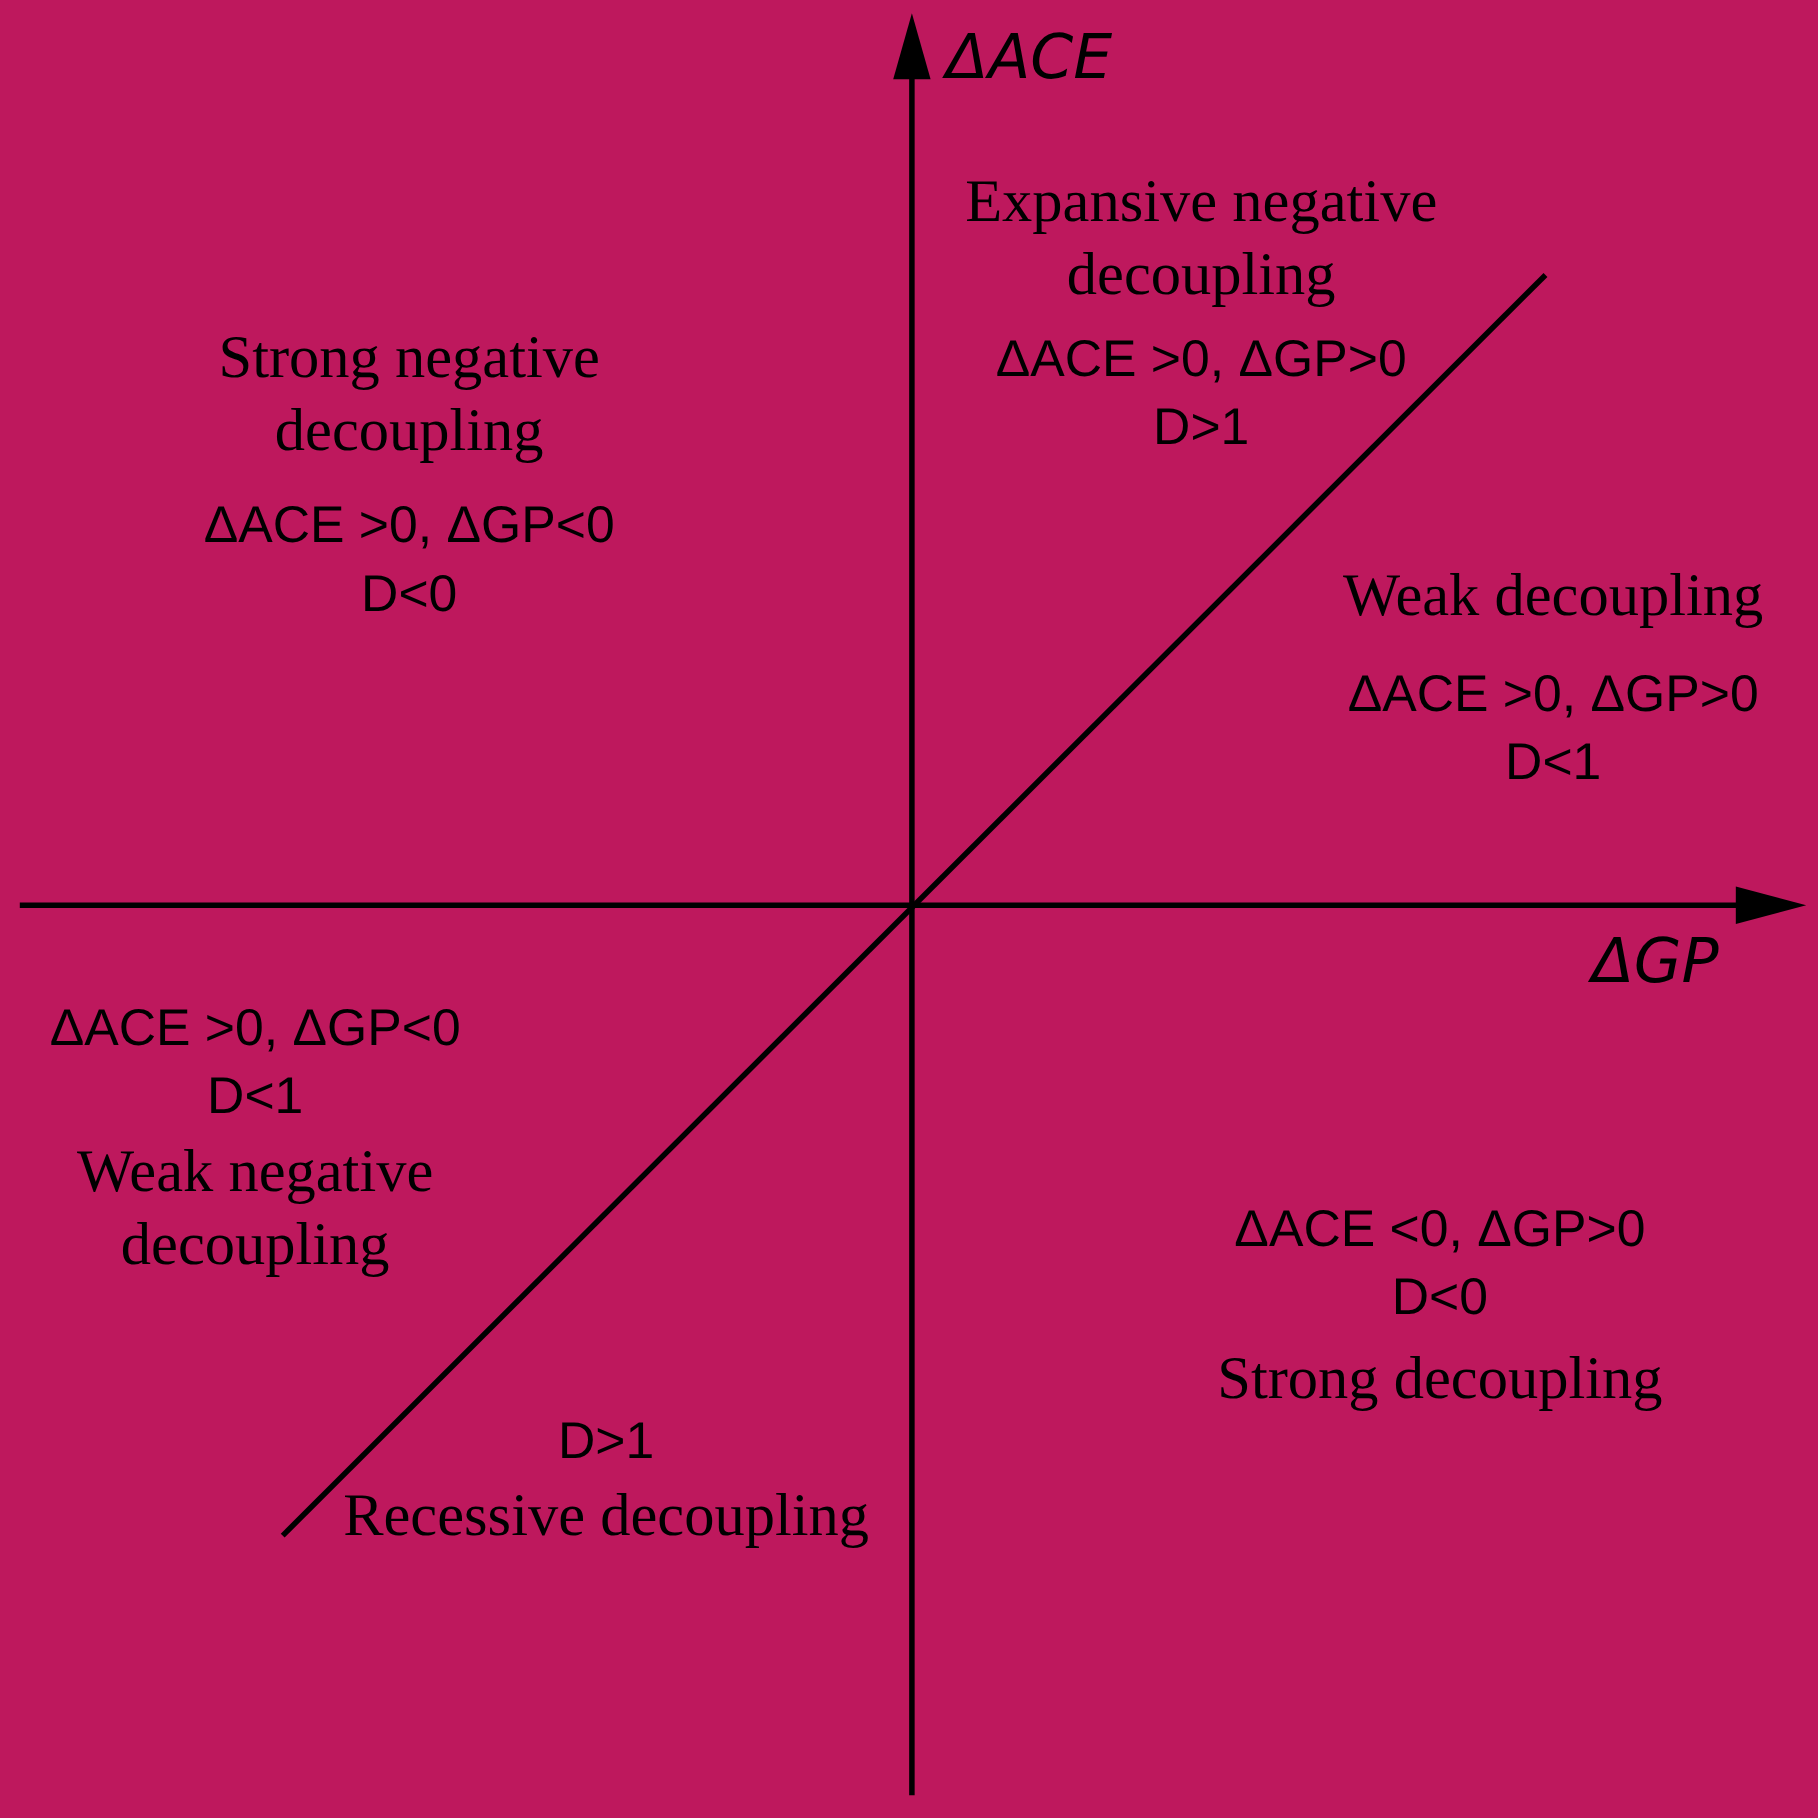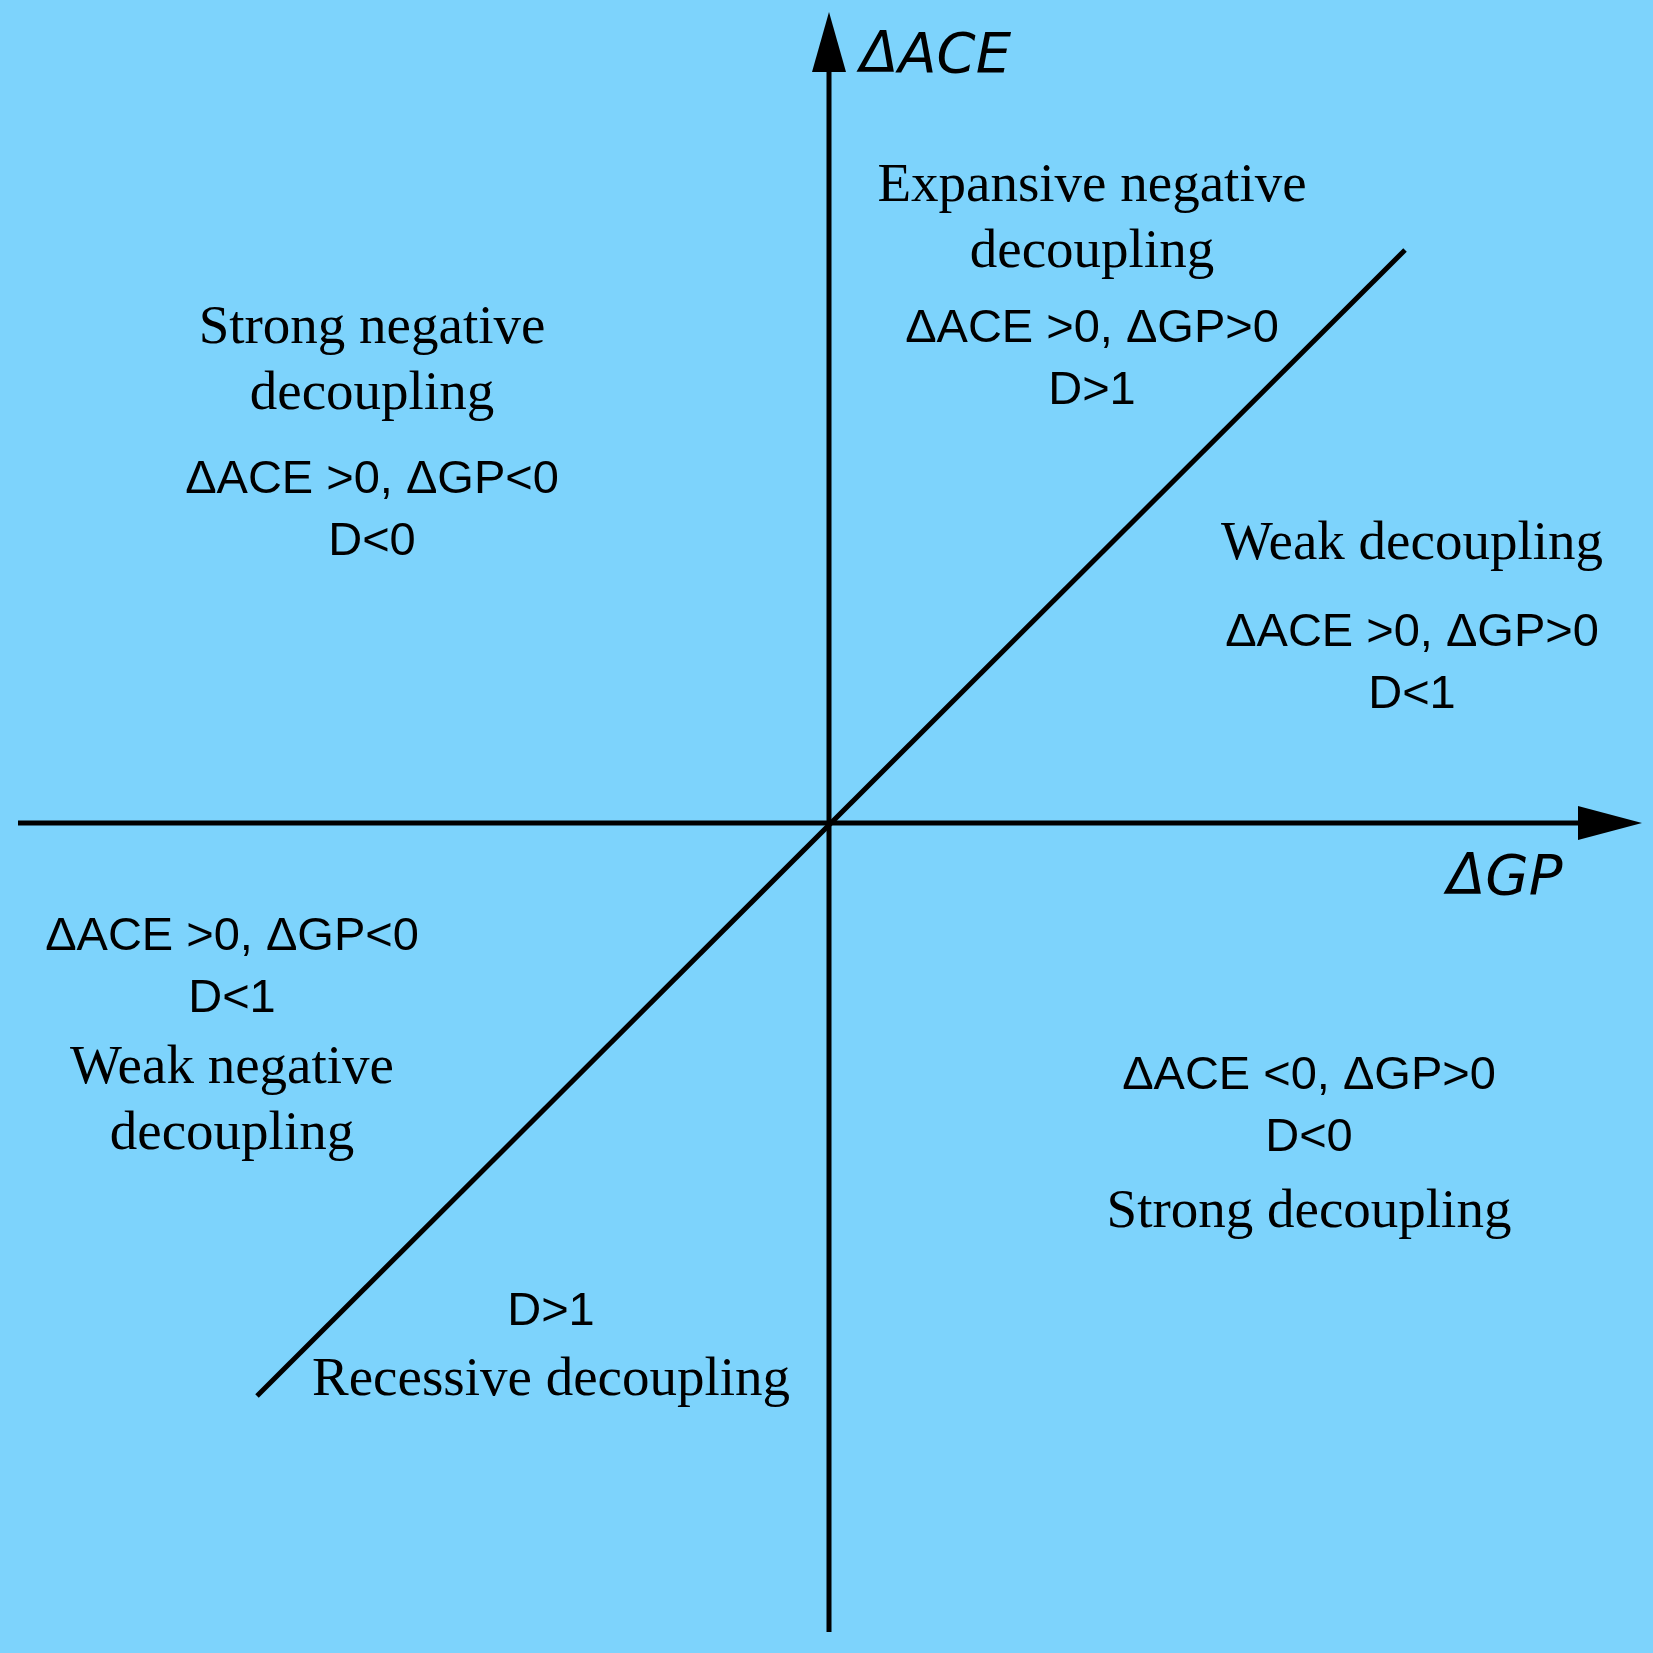--- a/index.html
+++ b/index.html
@@ -4,21 +4,21 @@
 <style>
   html, body {
     margin: 0;
     padding: 0;
     background: #ffffff;
   }
   .fig {
     position: relative;
     width: 1653px;
     height: 1653px;
-    background: #7dd3fc;
+    background: #be185d;
     overflow: hidden;
   }
   .fig svg {
     position: absolute;
     left: 0;
     top: 0;
     width: 1653px;
     height: 1653px;
   }
   .region {
@@ -98,19 +98,19 @@
     <div class="r-cond">D&lt;1</div>
     <div class="r-title gap5">Weak negative</div>
     <div class="r-title">decoupling</div>
   </div>
 
   <div class="region" style="left:551px; top:1278px;">
     <div class="r-cond">D&gt;1</div>
     <div class="r-title gap16">Recessive decoupling</div>
   </div>
 
-  <div class="region" style="left:1309px; top:1042px;">
+  <div class="region" style="left:1309px; top:1086px;">
     <div class="r-cond">ΔACE &lt;0, ΔGP&gt;0</div>
     <div class="r-cond">D&lt;0</div>
     <div class="r-title gap10">Strong decoupling</div>
   </div>
 
 </div>
 
 </body></html>

